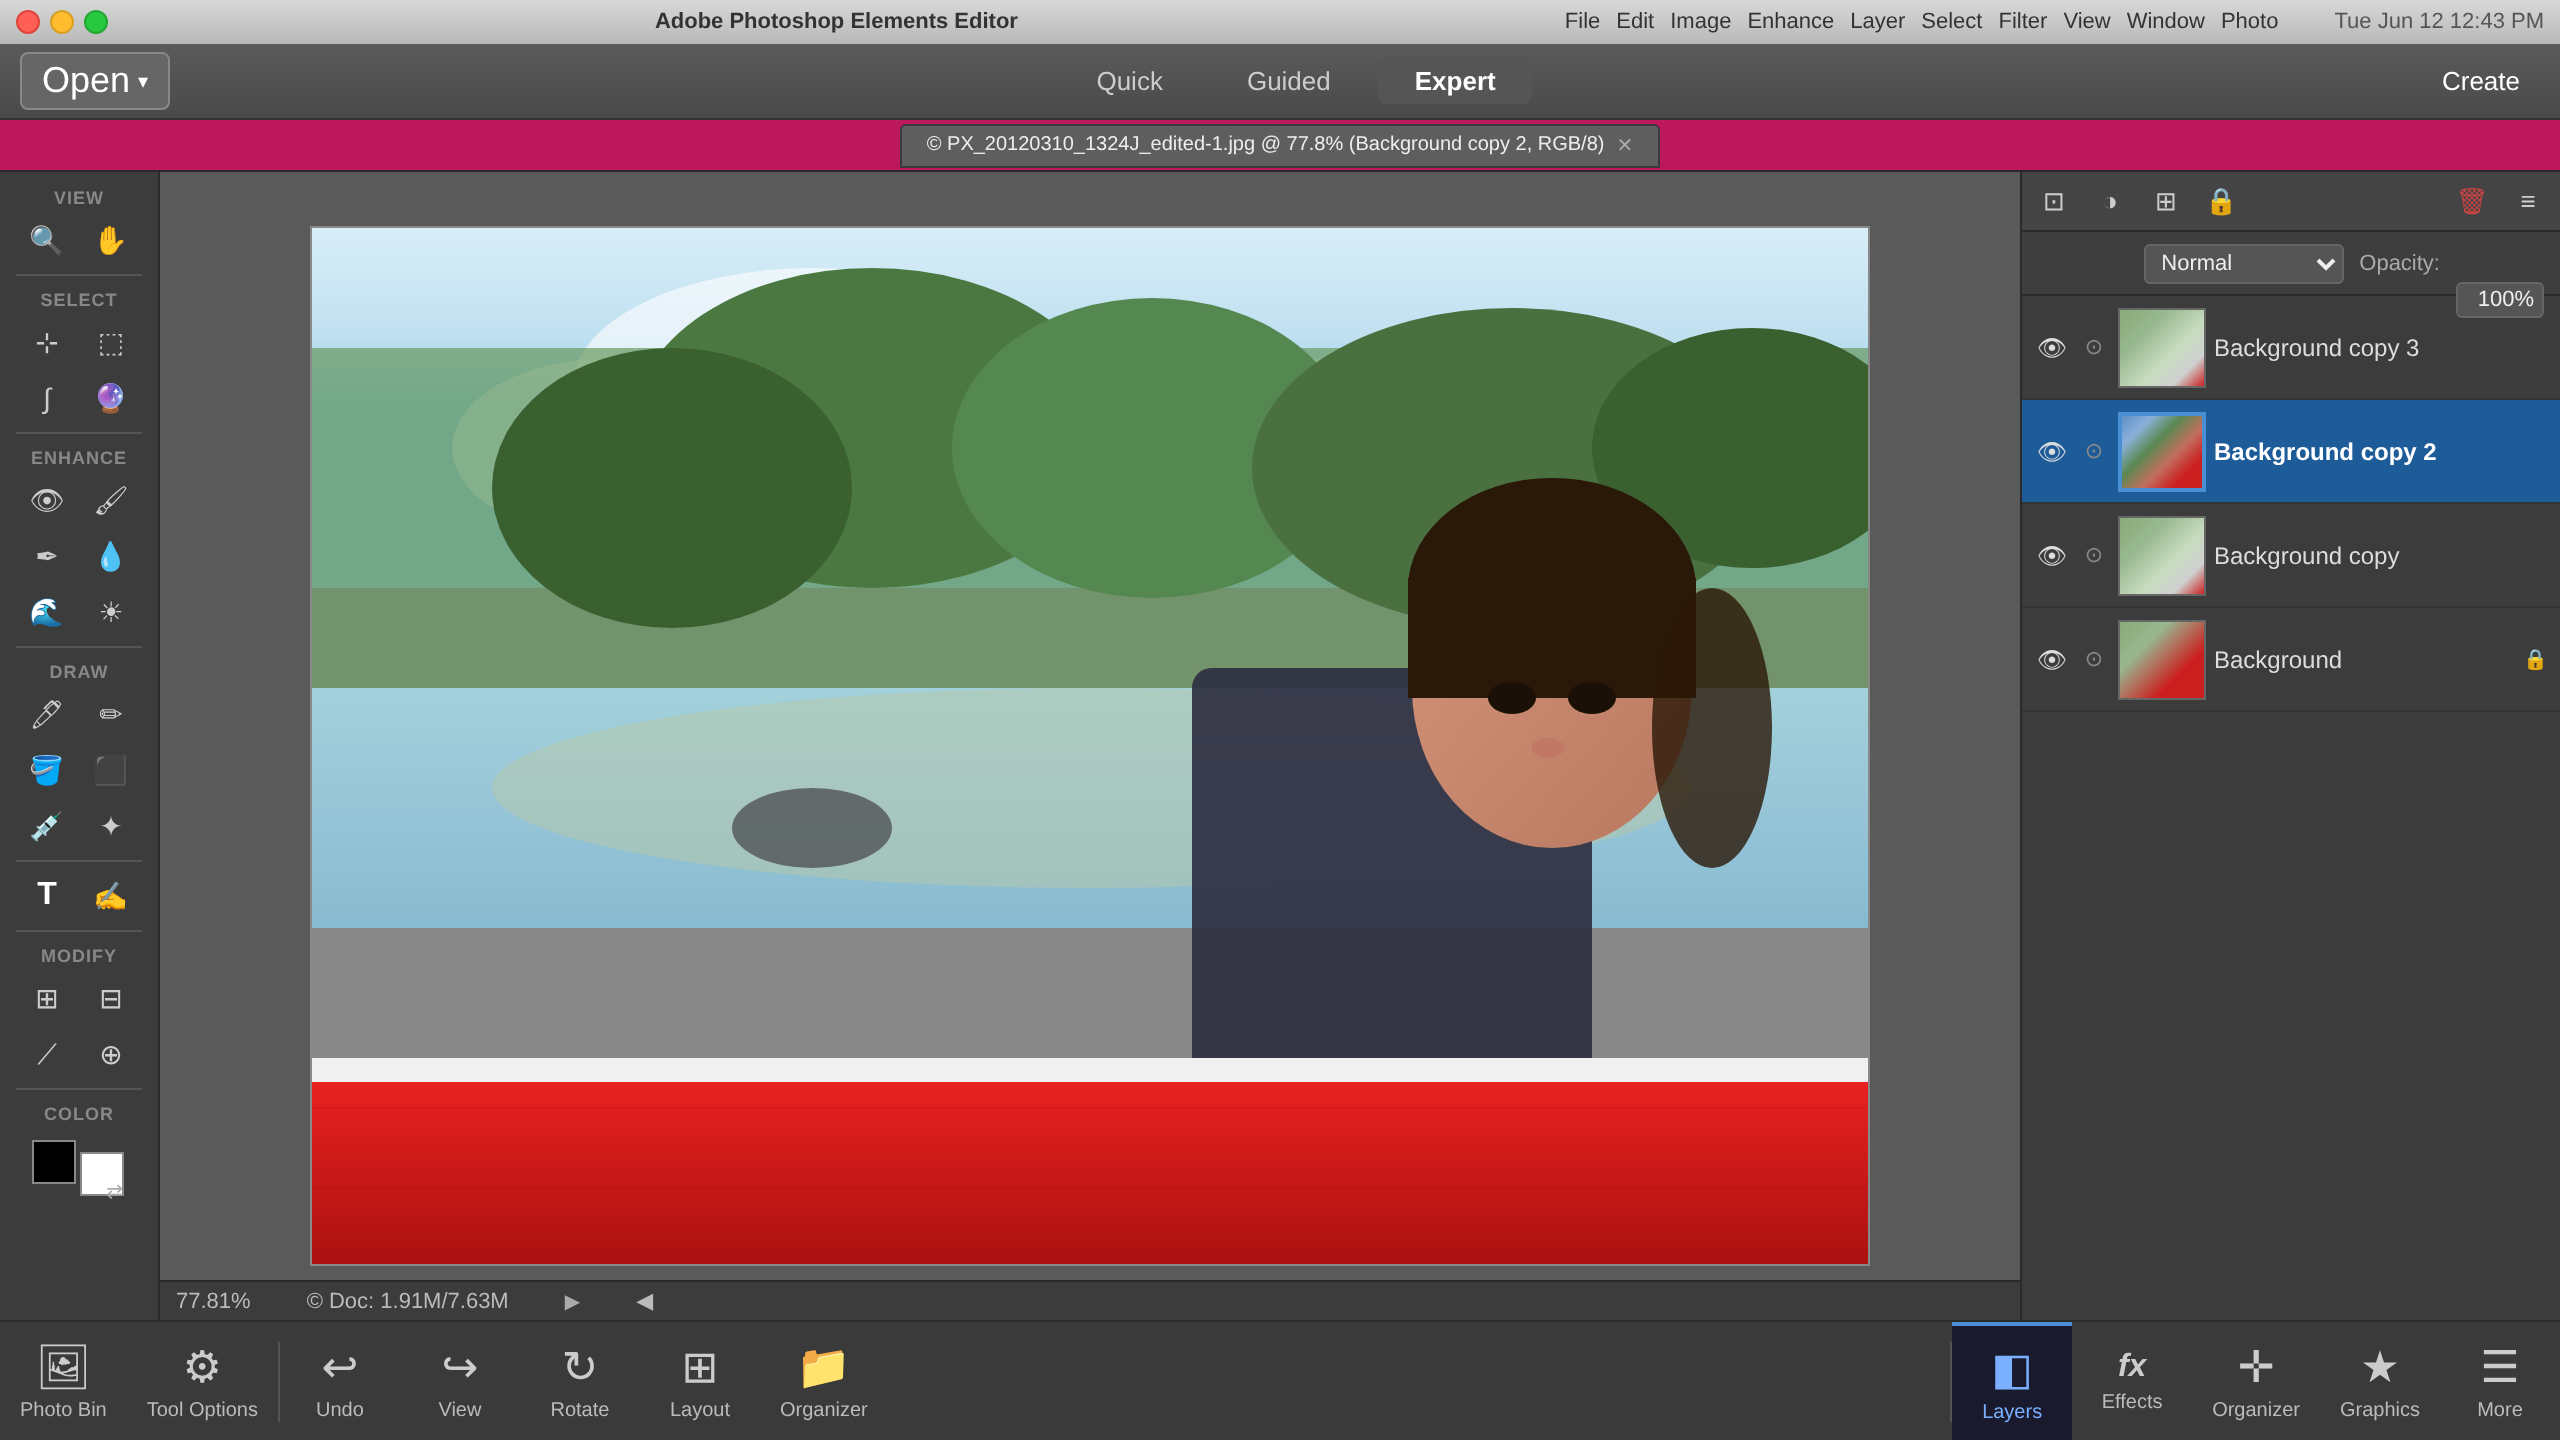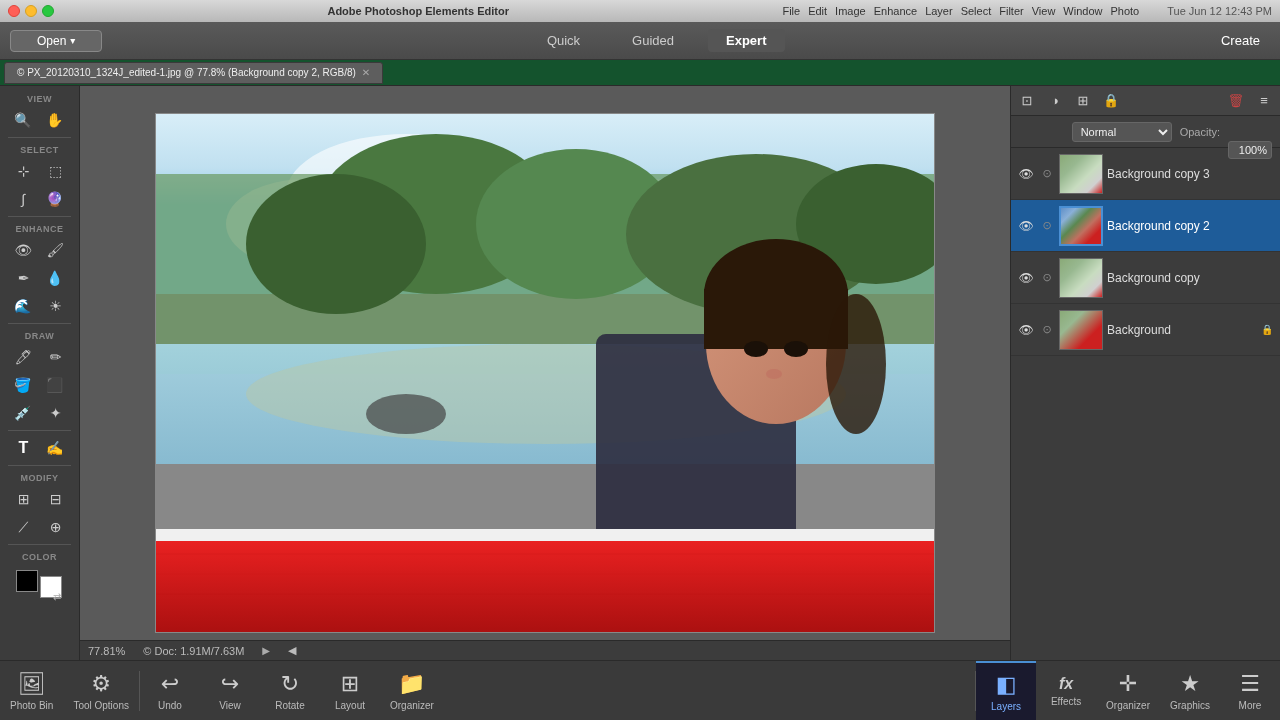--- a/index.html
+++ b/index.html
@@ -45,28 +45,28 @@
       display: flex;
       align-items: center;
       padding: 0 10px;
       gap: 10px;
     }
     .open-btn {
       background: #666;
       border: 1px solid #888;
       border-radius: 4px;
       color: #fff;
-      padding: 3px 26px;
-      font-size: 12px;
+      padding: 3px 10px;
+      font-size: 18px;
       cursor: pointer;
       display: flex; align-items: center; gap: 4px;
     }
     .open-btn::after { content: "▾"; font-size: 10px; }
     .toolbar-spacer { flex: 1; }
-    .mode-buttons { display: flex; gap: 16px; }
+    .mode-buttons { display: flex; gap: 6px; }
     .mode-btn {
       padding: 4px 18px;
       border-radius: 4px;
       font-size: 13px;
       cursor: pointer;
       border: none;
       color: #ccc;
       background: transparent;
     }
     .mode-btn.active {
@@ -77,25 +77,26 @@
     .create-btn {
       color: #fff;
       font-size: 13px;
       cursor: pointer;
       padding: 4px 10px;
     }
 
     
     .tab-bar {
       height: 26px;
-      background: #14532d;
+      background: #be185d;
       border-bottom: 1px solid #2a2a2a;
       display: flex;
       align-items: center;
       padding: 0 4px;
+      justify-content: center;
     }
     .tab {
       background: #5e5e5e;
       border: 1px solid #3a3a3a;
       border-radius: 3px 3px 0 0;
       padding: 2px 12px;
       font-size: 11px;
       color: #eee;
       cursor: pointer;
       height: 22px;
@@ -187,21 +188,21 @@
       left: 0;
       right: 0;
       height: 20px;
       background: #3c3c3c;
       border-top: 1px solid #2a2a2a;
       display: flex;
       align-items: center;
       padding: 0 8px;
       font-size: 11px;
       color: #bbb;
-      gap: 18px;
+      gap: 28px;
     }
     .status-arrow { color: #aaa; font-size: 10px; }
 
     
     .right-panel {
       width: 270px;
       background: #3c3c3c;
       border-left: 1px solid #2a2a2a;
       display: flex;
       flex-direction: column;
@@ -306,21 +307,21 @@
       border: 2px solid #4a8fd4;
     }
     .layer-name {
       flex: 1;
       font-size: 12px;
       color: #ddd;
       white-space: nowrap;
       overflow: hidden;
       text-overflow: ellipsis;
     }
-    .layer-item.selected .layer-name { color: #fff; font-weight: 400; }
+    .layer-item.selected .layer-name { color: #fff; font-weight: 700; }
     .layer-lock-icon { font-size: 10px; color: #888; margin-left: auto; }
 
     
     .bottom-bar {
       height: 60px;
       background: #3a3a3a;
       border-top: 1px solid #2a2a2a;
       display: flex;
       align-items: center;
       padding: 0 0;

